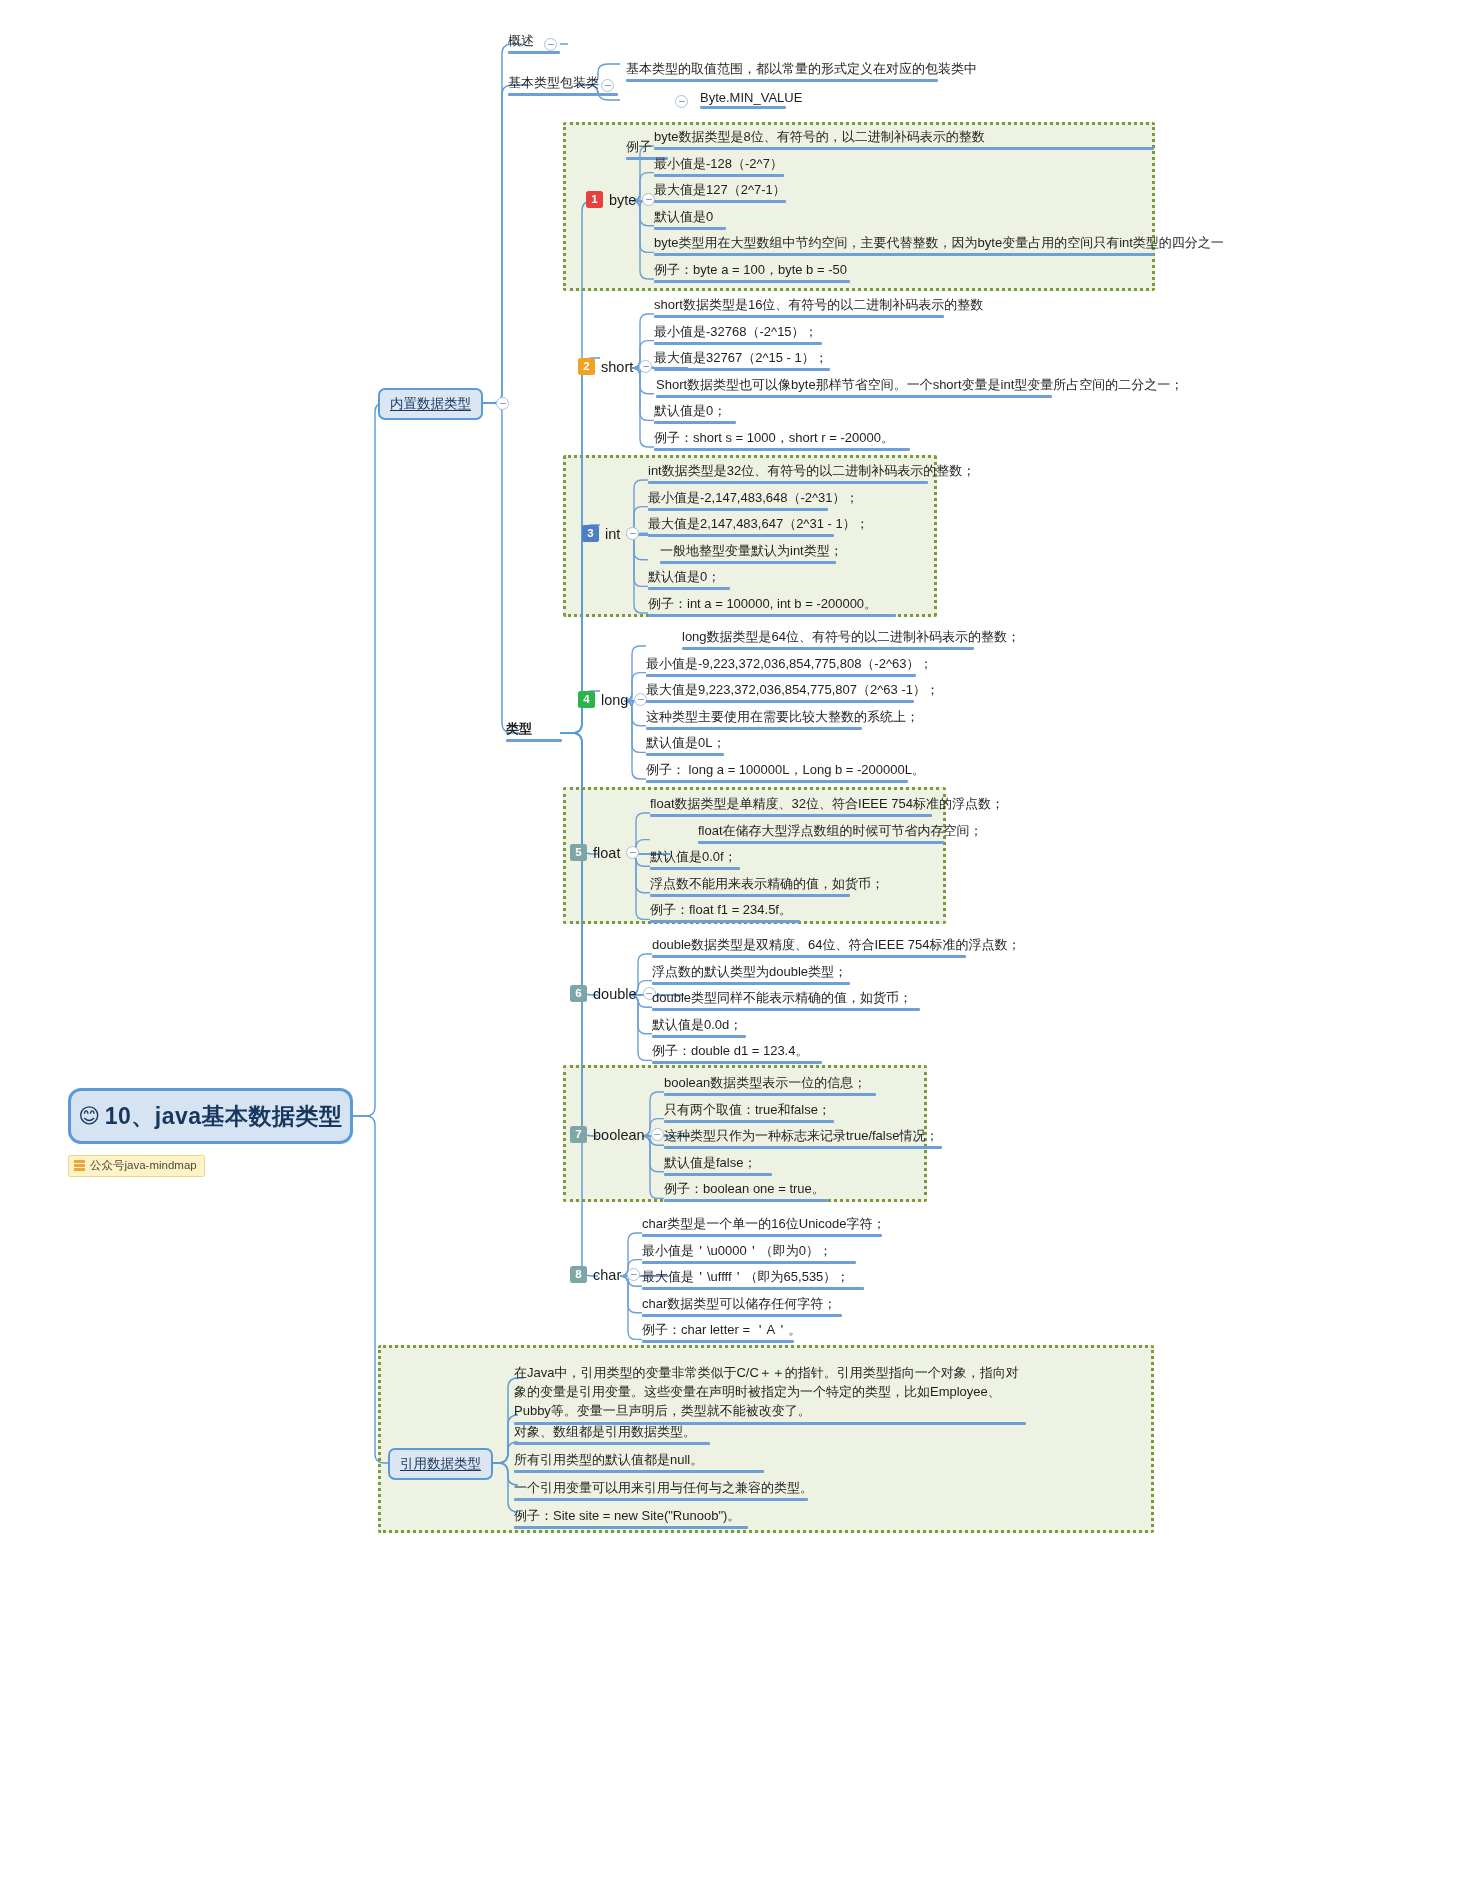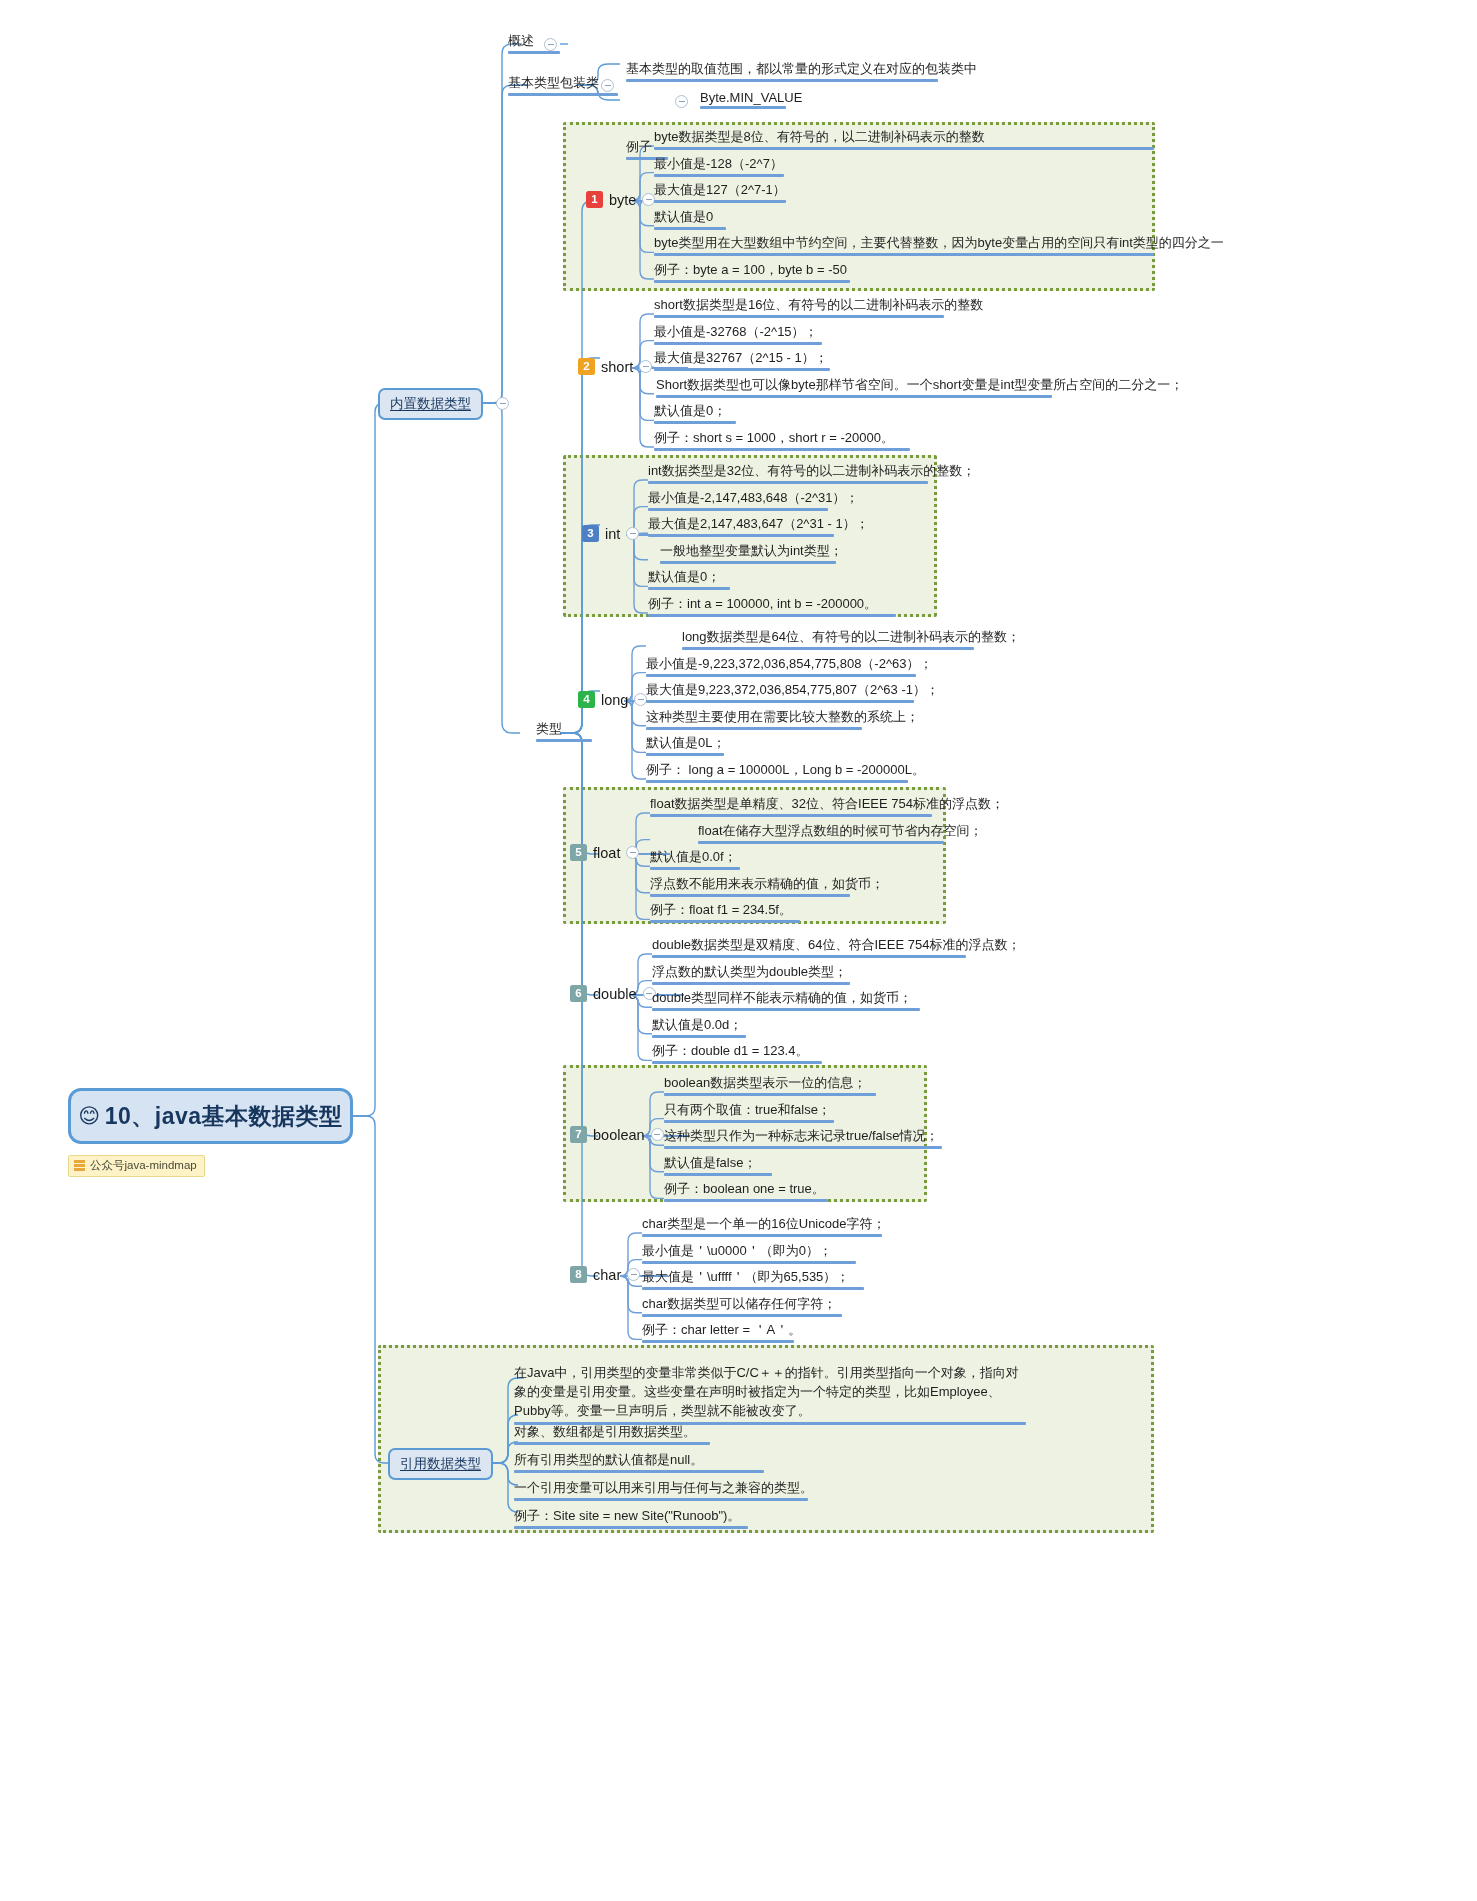--- a/index.html
+++ b/index.html
@@ -190,21 +190,21 @@
 
   <div class="node boxnode" style="left:378px; top:388px;">
     <span>内置数据类型</span>
   </div>
   <span class="toggle abs" style="left:496px; top:397px;"></span>
 
   <div class="node boxnode" style="left:388px; top:1448px;">
     <span>引用数据类型</span>
   </div>
 
-  <div class="node leaf" style="left:536px; top:720px; width:56px;">
+  <div class="node leaf" style="left:506px; top:720px; width:56px;font-weight:bold;">
     <span>类型</span>
   </div>
 
   <div class="node leaf" style="left:508px; top:32px; width:52px;">
     <span>概述</span>
   </div>
   <span class="toggle abs" style="left:544px; top:38px;"></span>
 
   <div class="node leaf" style="left:508px; top:74px; width:110px;">
     <span>基本类型包装类</span>

